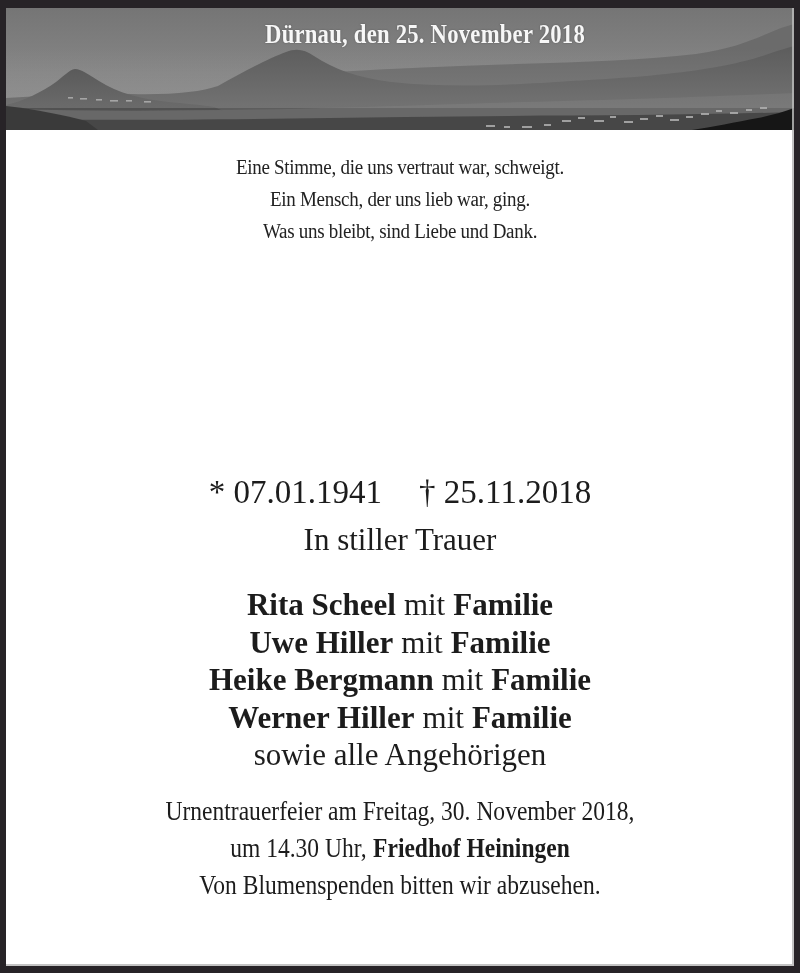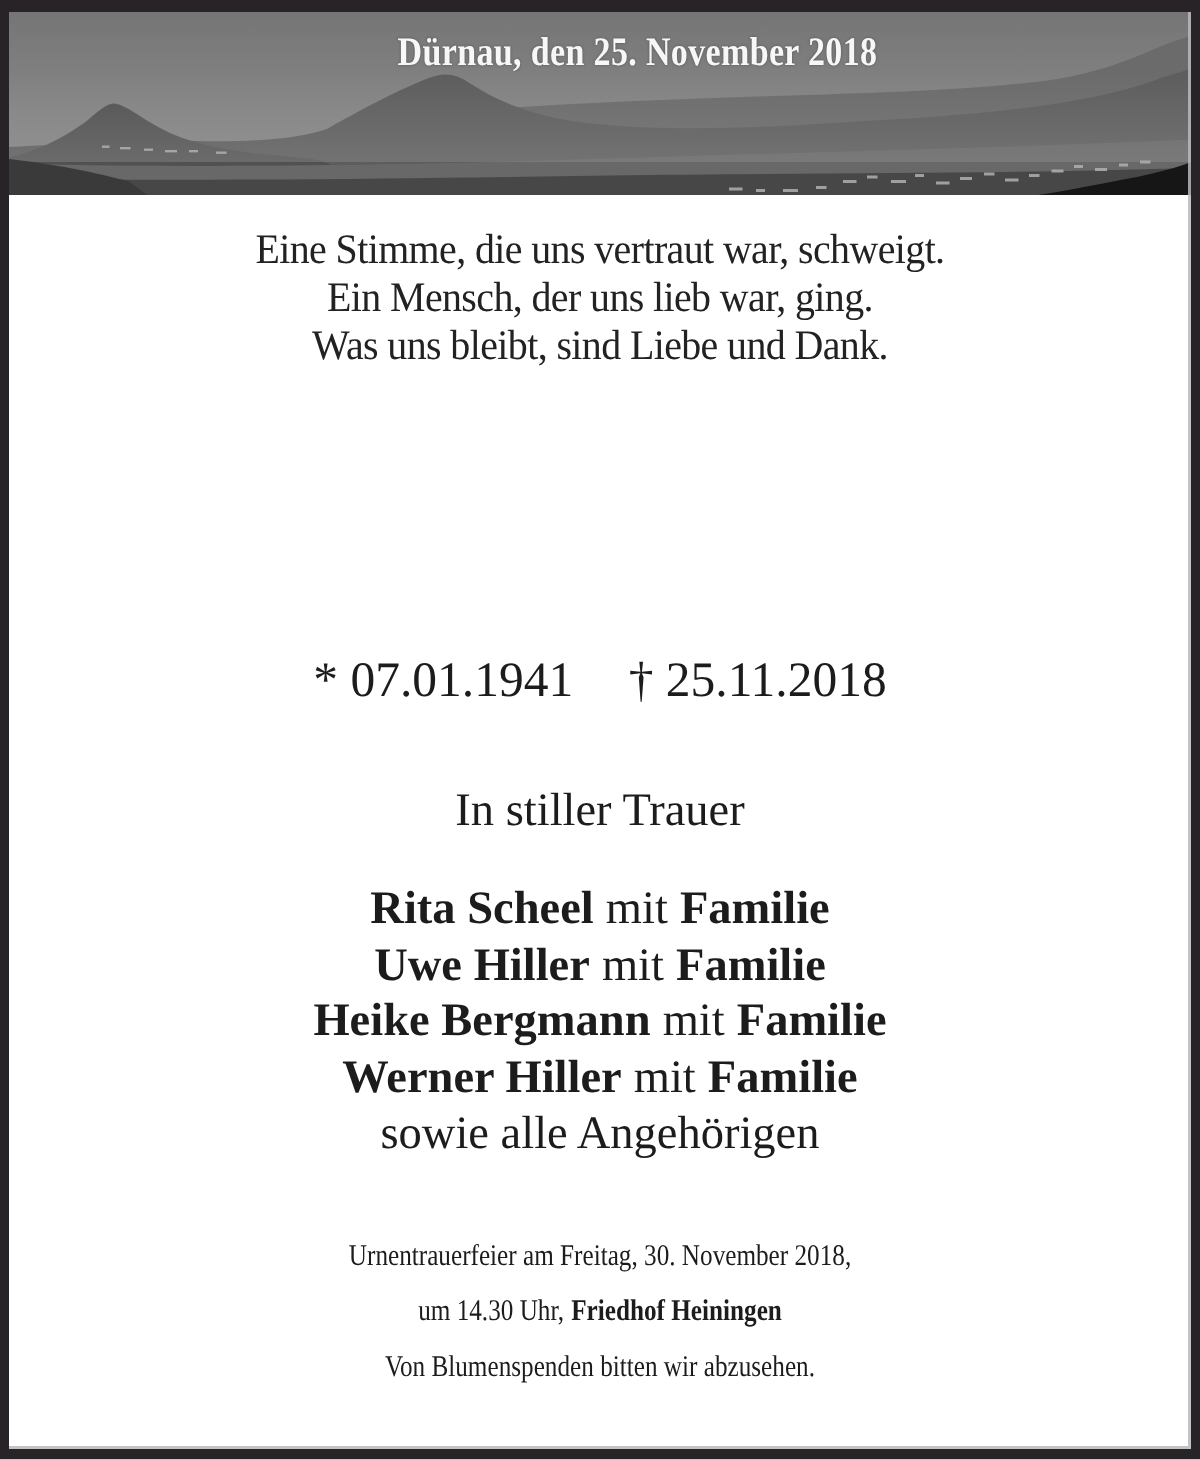--- a/index.html
+++ b/index.html
@@ -32,38 +32,38 @@
     transform:translateX(25px) scaleX(.84);
     transform-origin:50% 50%;
     text-shadow:0 0 2px rgba(60,60,60,.6);
     letter-spacing:.01em;
   }
 
   
   .block{position:absolute;left:0;width:100%;text-align:center;}
   .squeeze{display:block;transform:scaleX(var(--sx,1));transform-origin:50% 50%;}
 
-  .verse{top:143px;font-size:28px;line-height:32px;letter-spacing:-0.015em;color:#222;}
+  .verse{top:143px;font-size:20px;line-height:32px;letter-spacing:-0.015em;color:#222;}
   .intro{top:261px;font-size:36px;line-height:45px;}
   .intro .squeeze{--sx:.90;}
 
   .name{top:354px;font-size:90px;line-height:92px;font-weight:400;margin:0;}
   .name .squeeze{--sx:.95;letter-spacing:-0.01em;}
 
-  .dates{top:429px;font-size:33px;line-height:34px;}
+  .dates{top:467px;font-size:33px;line-height:34px;}
   .dates .death{margin-left:37px;}
 
   .trauer{top:516px;font-size:31px;line-height:32px;}
 
   .family{top:578px;font-size:31px;line-height:37.5px;}
   .family .fam-name,.family .fam-suffix{font-weight:bold;}
   .family .fam-mid{font-weight:400;margin:0 .26em;}
   .family .closing{font-weight:400;}
 
-  .funeral{top:811px;font-size:20px;line-height:37px;}
+  .funeral{top:784px;font-size:28px;line-height:37px;}
   .funeral .squeeze{--sx:.84;}
   .funeral .loc{font-weight:bold;margin-left:.28em;}
 </style>
 </head>
 <body>
 
 <div class="ad">
   <div class="inner">
 
     <div class="photo">

